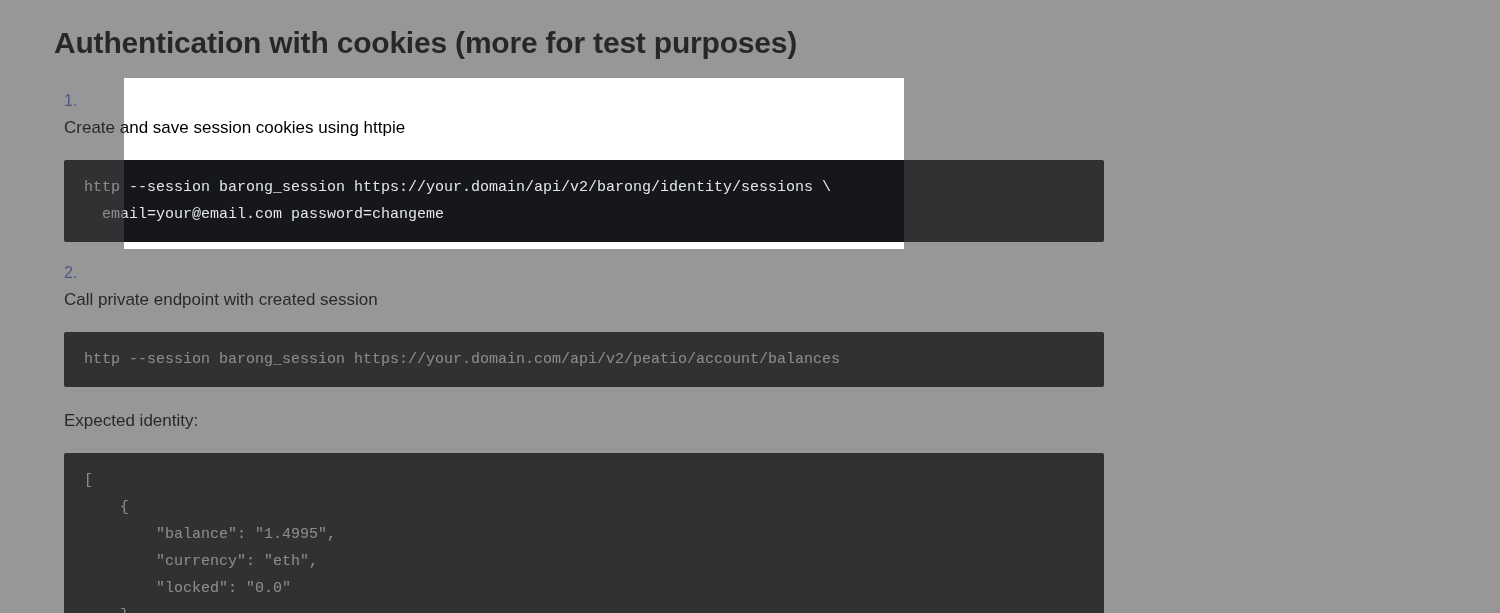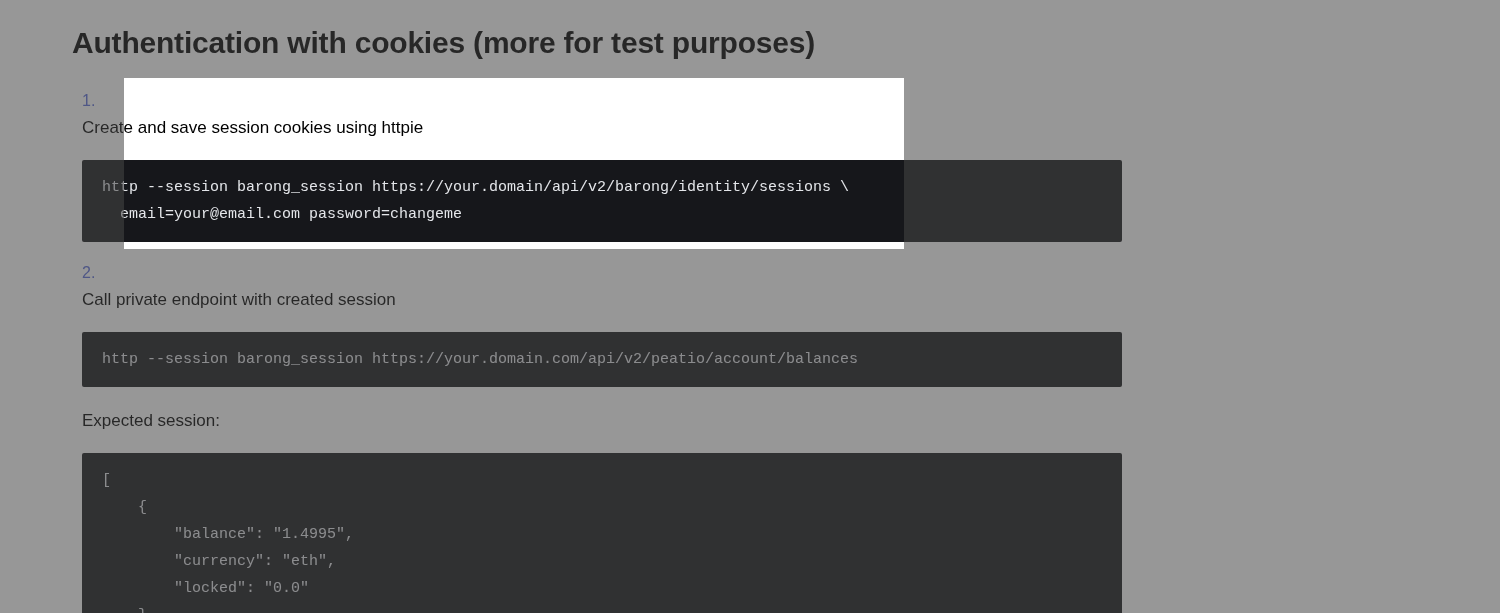--- a/index.html
+++ b/index.html
@@ -5,21 +5,21 @@
   * { box-sizing: border-box; margin: 0; padding: 0; }
   html, body { width: 1500px; height: 613px; overflow: hidden; }
   body {
     font-family: -apple-system, BlinkMacSystemFont, "Segoe UI", Helvetica, Arial, sans-serif;
     background: #fff;
     position: relative;
   }
   .page {
     width: 1500px;
     height: 613px;
-    padding-left: 72px;
+    padding-left: 54px;
     padding-right: 60px;
   }
   .heading {
     font-size: 30px;
     font-weight: 700;
     color: #000;
     letter-spacing: -0.2px;
     padding-top: 26px;
     padding-bottom: 32px;
   }
@@ -81,21 +81,21 @@
     <pre class="code">http --session barong_session https://your.domain/api/v2/barong/identity/sessions \
   email=your@email.com password=changeme</pre>
   </div>
 
   <div style="margin-top:22px;">
     <div class="step-marker">2.</div>
     <div class="step-desc">Call private endpoint with created session</div>
     <pre class="code">http --session barong_session https://your.domain.com/api/v2/peatio/account/balances</pre>
   </div>
 
-  <div class="body-text">Expected session:</div>
+  <div class="body-text">Expected identity:</div>
   <pre class="code" style="height:165px;">[
     {
         "balance": "1.4995",
         "currency": "eth",
         "locked": "0.0"
     },</pre>
 
 </div>
 
 <div class="highlight"></div>

